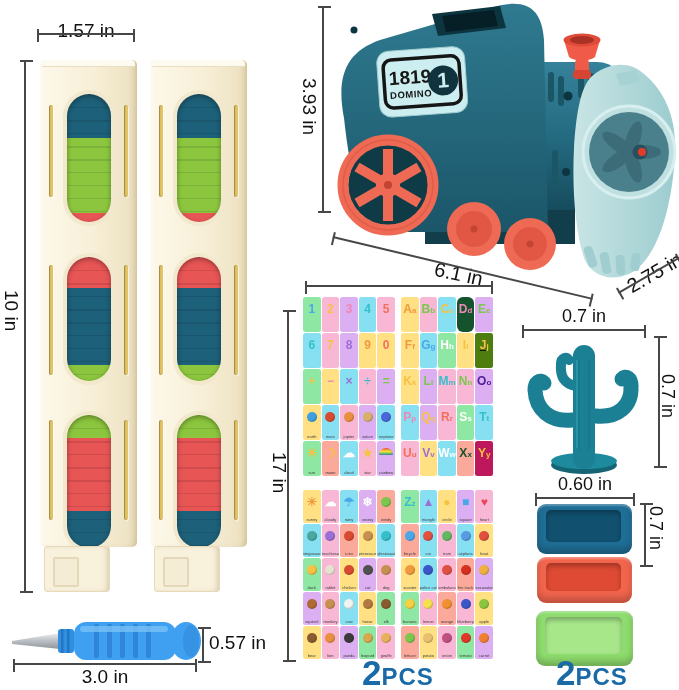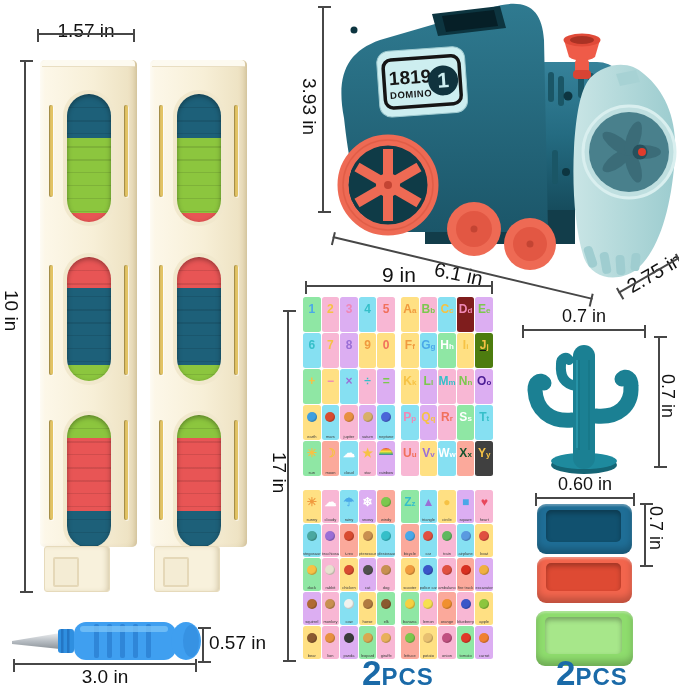--- a/index.html
+++ b/index.html
@@ -61,21 +61,20 @@
         box-shadow:inset 0 3px 5px rgba(0,0,0,.28);}
 </style>
 </head>
 <body>
 
 <div class="stage">
 
   <div class="mlab center" style="left:37px;top:20px;width:98px;">1.57 in</div>
   <div class="mlab vlab" style="left:0px;top:290px;">10 in</div>
   <div class="mlab vlab" style="left:298px;top:78px;">3.93 in</div>
-  <div class="mlab center" style="left:305px;top:263px;width:188px;font-size:21px;">9 in</div>
   <div class="mlab" style="left:437px;top:258px;transform:rotate(12deg);transform-origin:0 0;font-size:20px;">6.1 in</div>
   <div class="mlab" style="left:623px;top:278px;transform:rotate(-30deg);transform-origin:0 0;font-size:20px;">2.75 in</div>
   <div class="mlab vlab" style="left:268px;top:452px;">17 in</div>
   <div class="mlab center" style="left:522px;top:306px;width:124px;font-size:18px;">0.7 in</div>
   <div class="mlab vlab" style="left:657px;top:374px;font-size:18px;">0.7 in</div>
   <div class="mlab center" style="left:535px;top:474px;width:100px;font-size:18px;">0.60 in</div>
   <div class="mlab vlab" style="left:645px;top:506px;font-size:18px;">0.7 in</div>
   <div class="mlab" style="left:209px;top:632px;">0.57 in</div>
   <div class="mlab center" style="left:13px;top:666px;width:184px;">3.0 in</div>
 
@@ -318,21 +317,21 @@
   <div class="card-block" style="left:401px;top:297px;width:92px;height:179px;">
       <div class="card" style="background: rgb(255, 224, 131);">
         <div class="cg" style="color: rgb(240, 154, 62);">A<span class="cs">a</span></div>
       </div>
       <div class="card" style="background: rgb(248, 183, 212);">
         <div class="cg" style="color: rgb(124, 200, 78);">B<span class="cs">b</span></div>
       </div>
       <div class="card" style="background: rgb(134, 224, 242);">
         <div class="cg" style="color: rgb(246, 194, 68);">C<span class="cs">c</span></div>
       </div>
-      <div class="card" style="background: #7f1d1d;">
+      <div class="card" style="background: #14532d; border-radius: 6px;">
         <div class="cg" style="color: rgb(239, 135, 181);">D<span class="cs">d</span></div>
       </div>
       <div class="card" style="background: rgb(220, 174, 242);">
         <div class="cg" style="color: rgb(124, 200, 78);">E<span class="cs">e</span></div>
       </div>
       <div class="card" style="background: rgb(255, 224, 131);">
         <div class="cg" style="color: rgb(240, 154, 62);">F<span class="cs">f</span></div>
       </div>
       <div class="card" style="background: rgb(134, 224, 242);">
         <div class="cg" style="color: rgb(74, 168, 232);">G<span class="cs">g</span></div>
@@ -381,21 +380,21 @@
       </div>
       <div class="card" style="background: rgb(255, 224, 131);">
         <div class="cg" style="color: rgb(154, 111, 214);">V<span class="cs">v</span></div>
       </div>
       <div class="card" style="background: rgb(134, 224, 242);">
         <div class="cg" style="color: rgb(255, 255, 255);">W<span class="cs">w</span></div>
       </div>
       <div class="card" style="background: rgb(251, 169, 155);">
         <div class="cg" style="color: #14532d;">X<span class="cs">x</span></div>
       </div>
-      <div class="card" style="background: #404040;">
+      <div class="card" style="background: #be185d;">
         <div class="cg" style="color: rgb(246, 194, 68);">Y<span class="cs">y</span></div>
       </div>
     </div>
   <div class="card-block" style="left:303px;top:490px;width:92px;height:169px;">
       <div class="card" style="background: rgb(255, 224, 131);">
         <div class="cg" style="color: rgb(240, 154, 62);">☀</div>
         <div class="cl">sunny</div>
       </div>
       <div class="card" style="background: rgb(248, 183, 212);">
         <div class="cg" style="color: rgb(255, 255, 255);">☁</div>

